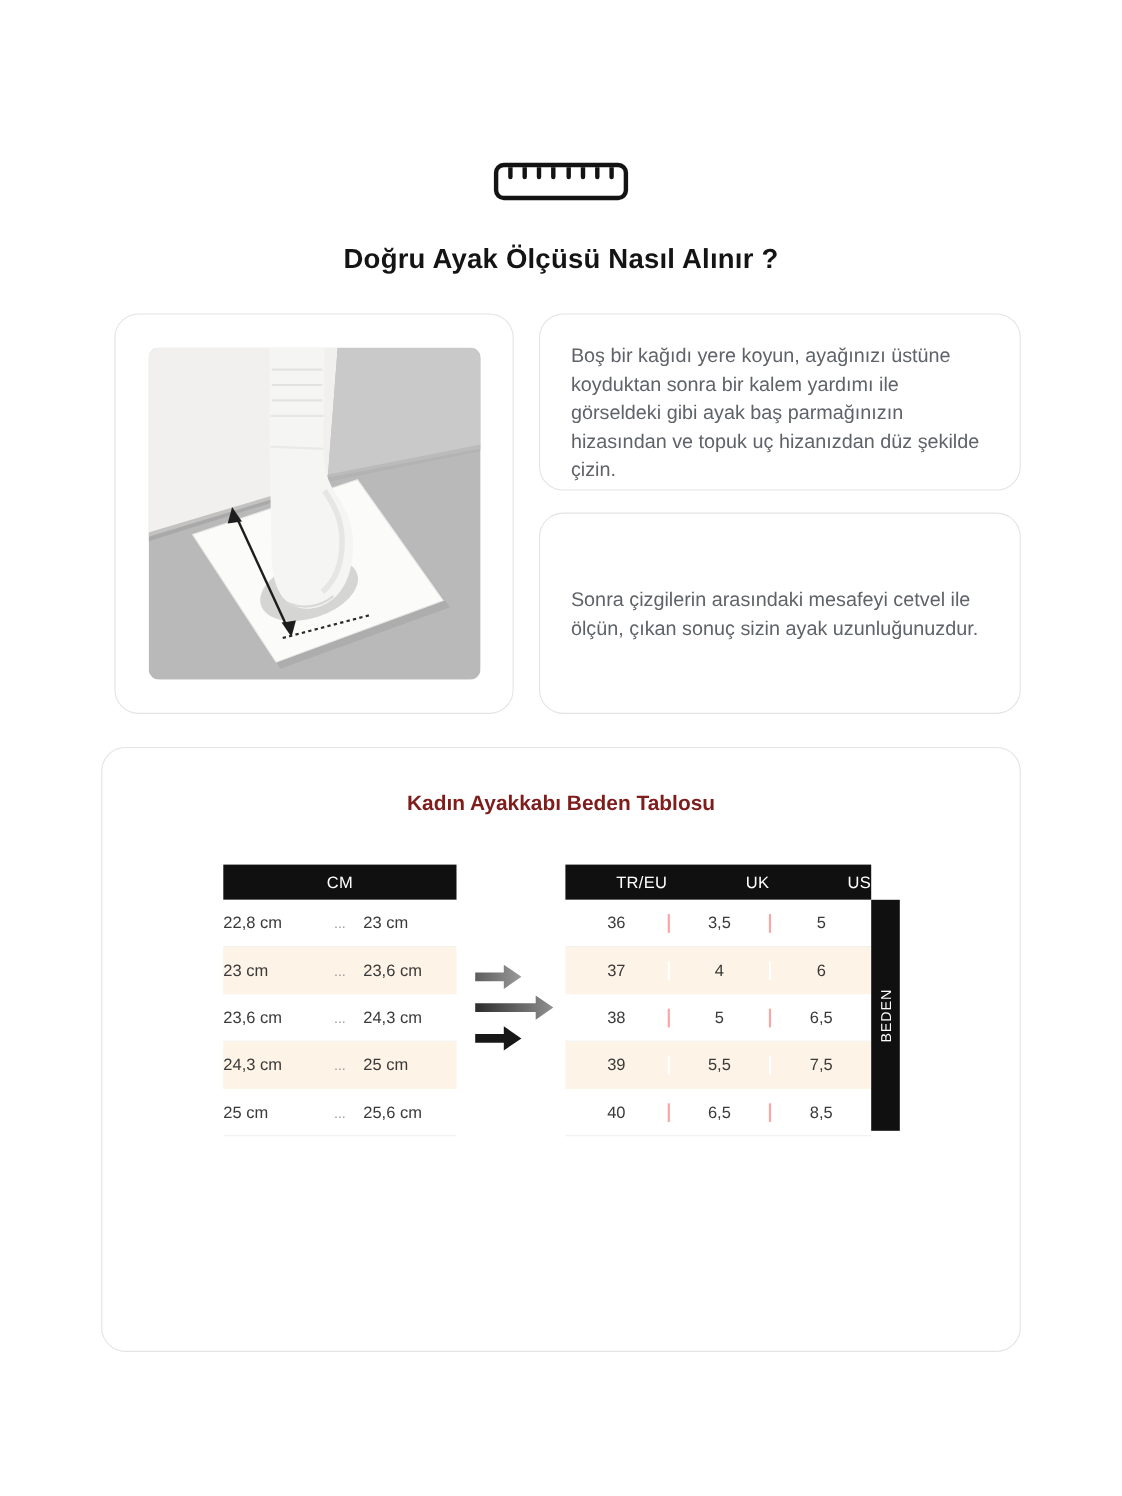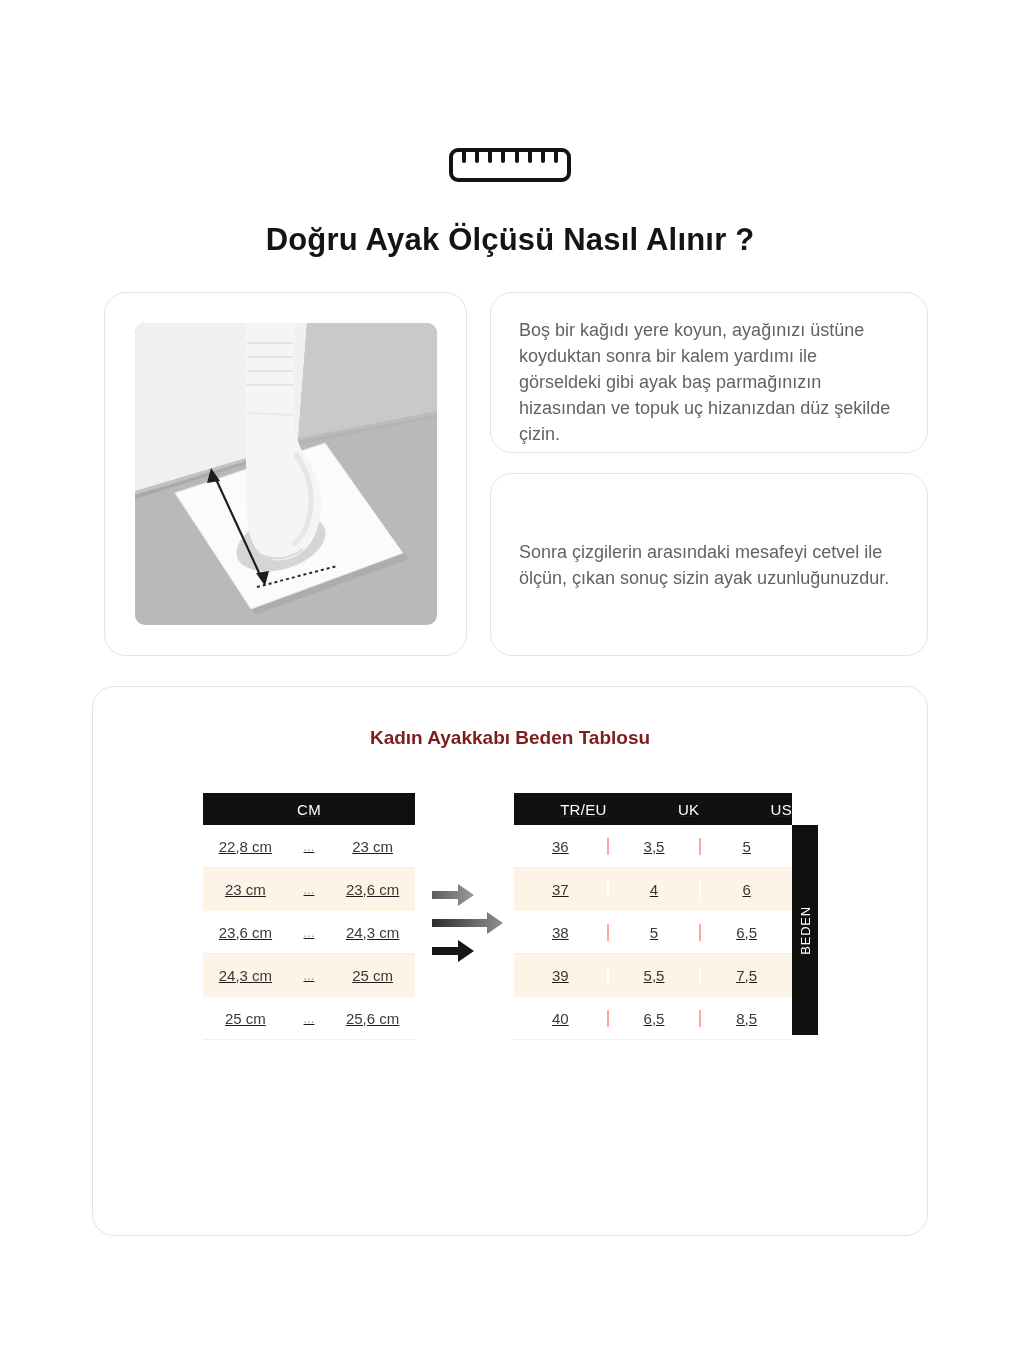--- a/index.html
+++ b/index.html
@@ -13,21 +13,21 @@
   
   .ruler-wrap{display:flex;justify-content:center;}
   .ruler{
     width:114px;height:26px;border:4px solid #131313;border-radius:9px;
     display:flex;justify-content:space-evenly;align-items:flex-start;
   }
   .ruler .tick{width:4px;height:11px;background:#131313;border-radius:0 0 2.5px 2.5px;}
 
   .page-title{
     margin:40px 0 0 0;text-align:center;
-    font-size:31px;font-weight:bold;color:#141414;letter-spacing:.2px;
+    font-size:25px;font-weight:bold;color:#141414;letter-spacing:.2px;
   }
 
   
   .howto{display:flex;gap:23px;margin-top:34px;align-items:stretch;padding-left:12px;}
   .card{
     background:#fff;border:1px solid #e4e4e4;border-radius:22px;box-sizing:border-box;
   }
   .photo-card{width:363px;height:364px;display:flex;align-items:center;justify-content:center;flex:none;}
   .photo-frame{width:302px;height:302px;border-radius:10px;overflow:hidden;}
   .howto-right{flex:1;display:flex;flex-direction:column;gap:20px;}
@@ -37,36 +37,36 @@
   .step-text{
     font-size:18px;line-height:26px;color:#5f6368;margin:0;
   }
 
   
   .size-card{margin-top:30px;height:550px;padding-top:40px;}
   .size-title{
     margin:0;text-align:center;font-size:19px;font-weight:bold;color:#7f1d1d;
   }
   .tables-row{display:flex;margin:44px 0 0 110px;align-items:flex-start;}
-  .tbl{flex:none;text-decoration:underline;}
+  .tbl{flex:none;}
   .cm-tbl{width:212px;}
   .eu-tbl{width:278px;}
   .tbl-head{
     background:#101010;color:#fff;height:32px;
     display:flex;align-items:center;
     font-size:15px;letter-spacing:.3px;
   }
   .cm-tbl .tbl-head{justify-content:center;}
   .eu-tbl .tbl-head .hcell{width:33.33%;text-align:right;}
   .trow{
     height:42px;display:flex;align-items:center;background:#fff;
     border-bottom:1px solid #f0f0f0;font-size:15px;color:#3a3a3a;
   }
   .trow.alt{background:#fdf3e6;border-bottom:1px solid #fdf3e6;}
-  .cm-tbl .cell-from,.cm-tbl .cell-to{width:40%;text-align:center;}
+  .cm-tbl .cell-from,.cm-tbl .cell-to{width:40%;}
   .cm-tbl .cell-sep{width:20%;text-align:center;color:#9a9a9a;font-size:13px;}
   .eu-tbl .scell{width:33.33%;text-align:center;box-sizing:border-box;}
   .eu-tbl .trow .scell + .scell{border-left:2px solid #fca5a5;}
   .eu-tbl .trow.alt .scell + .scell{border-left:2px solid #ffffff;}
 
   .arrows-box{width:99px;flex:none;padding:90px 0 0 16px;box-sizing:border-box;}
 
   .beden-bar{
     flex:none;width:26px;height:210px;background:#101010;margin-top:32px;
     display:flex;align-items:center;justify-content:center;

